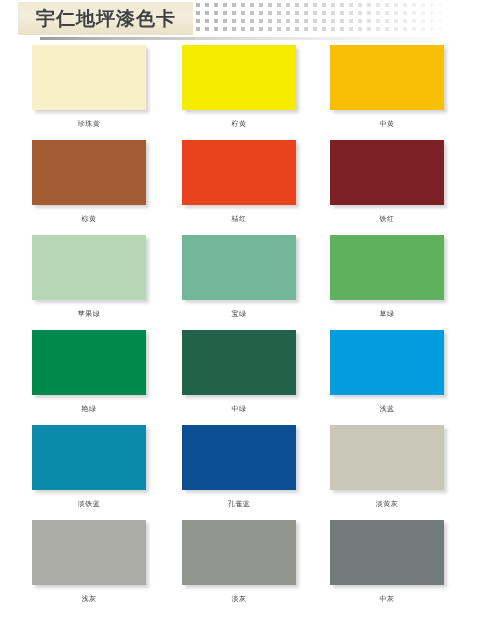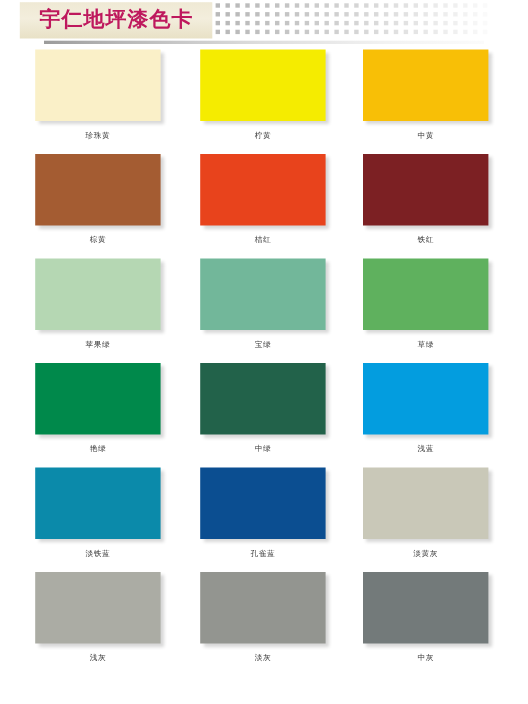--- a/index.html
+++ b/index.html
@@ -34,21 +34,21 @@
     left: 22px;
     top: 4px;
     width: 168px;
     height: 29px;
     line-height: 29px;
     text-align: center;
     font-family: "DejaVu Serif", "Liberation Serif", serif;
     font-weight: bold;
     font-size: 19px;
     letter-spacing: 1px;
-    color: #be185d;
+    color: #404040;
     white-space: nowrap;
   }
   .dot-grid {
     position: absolute;
     left: 196px;
     top: 3px;
     width: 252px;
     height: 30px;
   }
   .dot-grid i {

